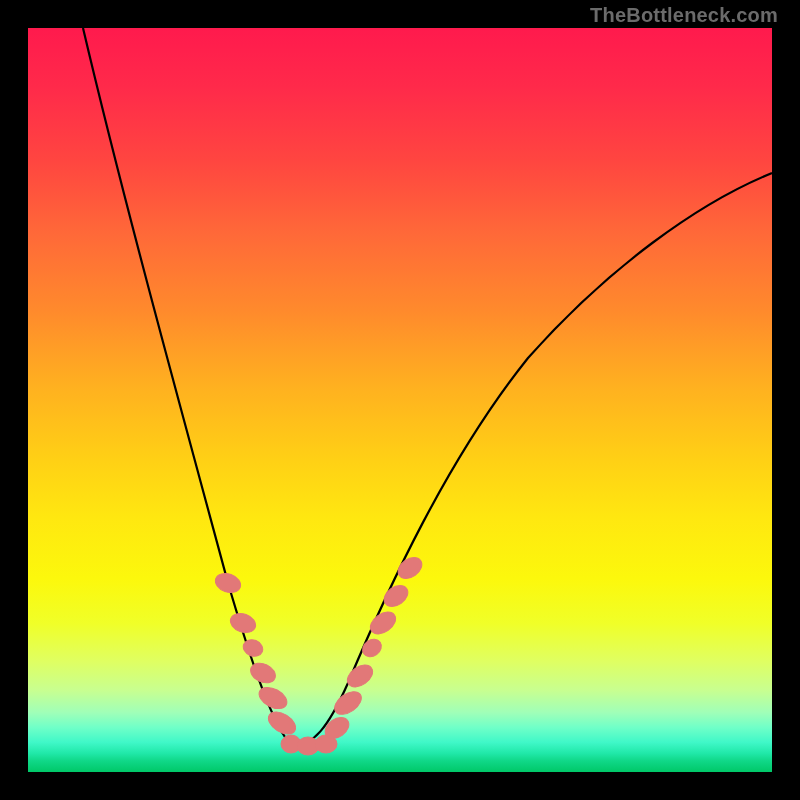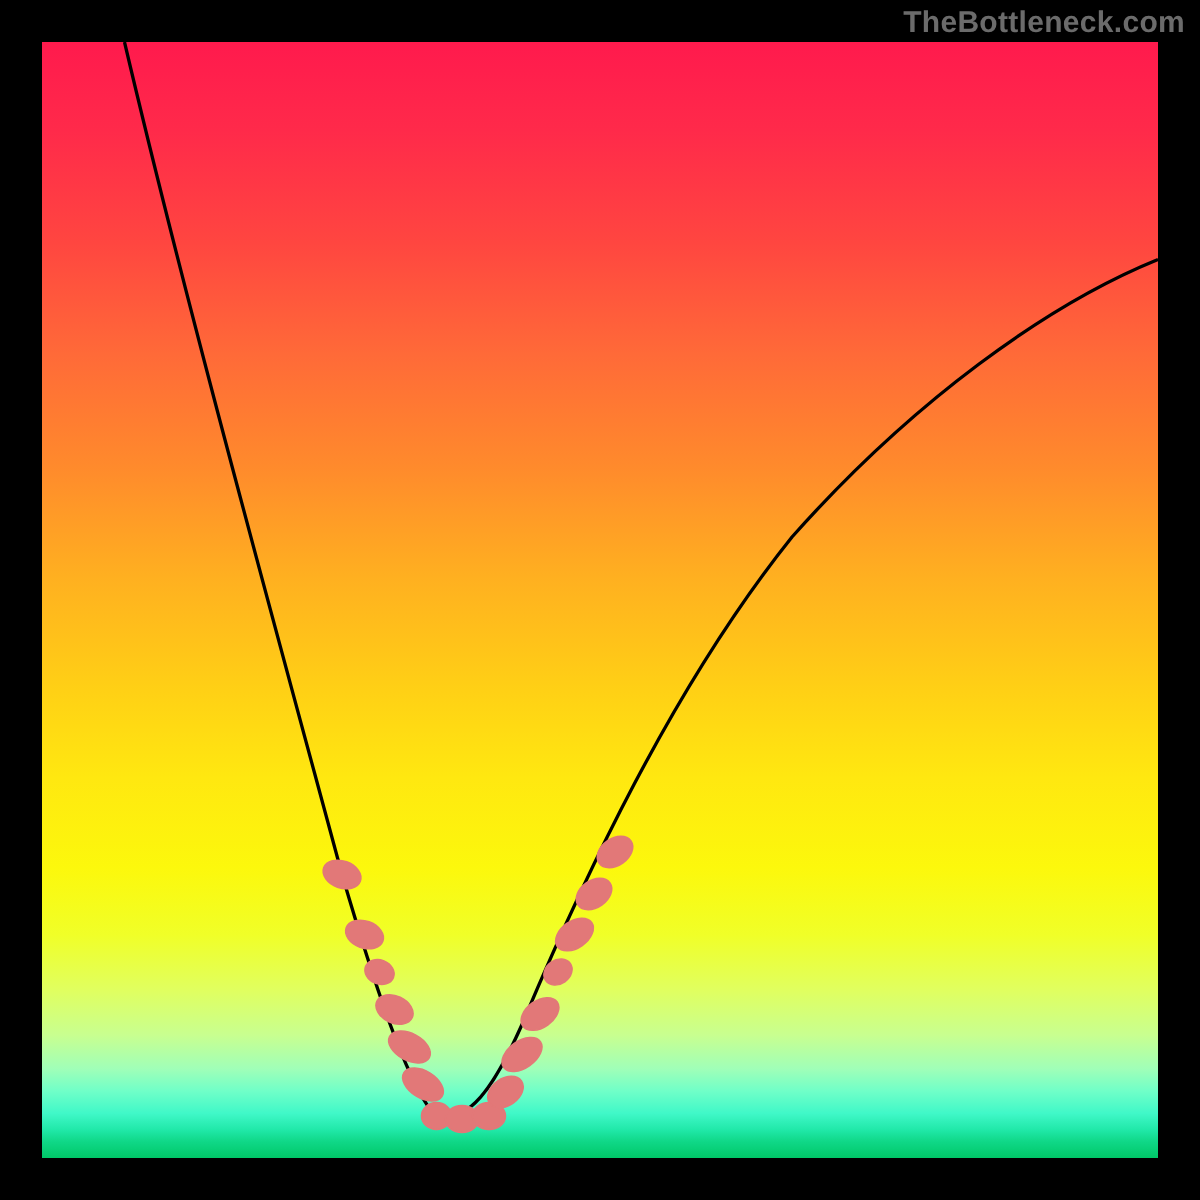--- a/index.html
+++ b/index.html
@@ -39,21 +39,21 @@
       #70ffc8 94%,
       #40f8c8 96%,
       #20e8a8 97.5%,
       #10d888 98.5%,
       #00c868 100%
     );
   }
   .watermark {
     position: absolute;
     top: 4px;
-    right: 10px;
+    right: 22px;
     font-family: Arial, Helvetica, sans-serif;
     font-size: 20px;
     font-weight: 600;
     color: #6b6b6b;
     letter-spacing: 0.2px;
   }
   svg.curves {
     position: absolute;
     left: 0;
     top: 0;

